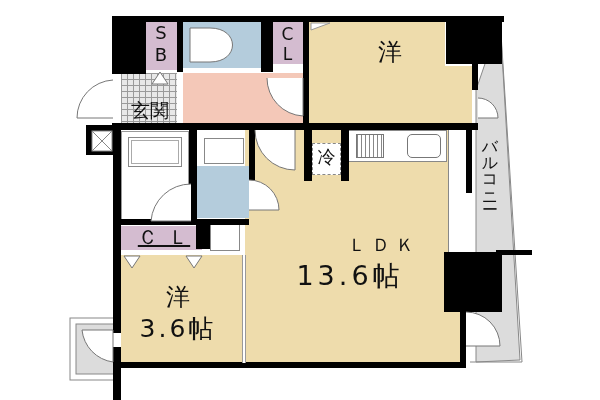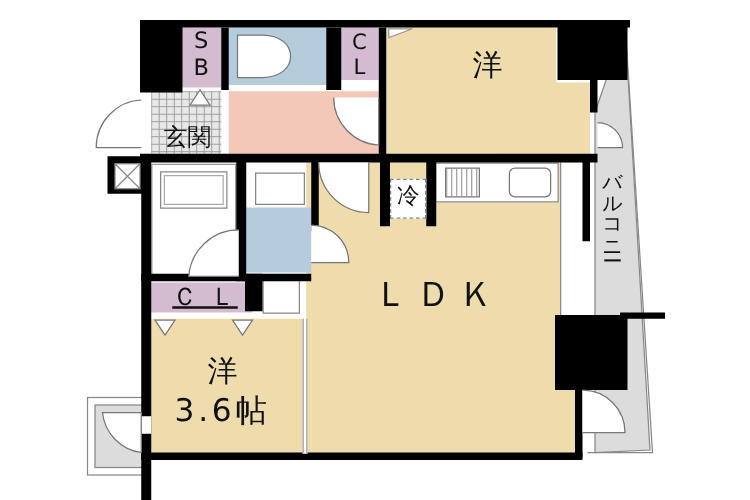--- a/index.html
+++ b/index.html
@@ -118,21 +118,22 @@
 
   <div class="label" style="left:272px;top:26px;width:31px;font-size:17px;">C</div>
   <div class="label" style="left:272px;top:46px;width:31px;font-size:17px;">L</div>
 
   <div class="label" style="left:120px;top:101px;width:60px;font-size:19px;background:transparent;">玄関</div>
 
   <div class="label" style="left:340px;top:40px;width:100px;font-size:24px;">洋</div>
 
   <div class="label" style="left:312px;top:148px;width:29px;font-size:18px;">冷</div>
 
-  <div class="label" style="left:280px;top:222px;width:140px;font-size:28px;letter-spacing:6px;">ＬＤＫ</div>
+  <div class="label" style="left:280px;top:236px;width:140px;font-size:18px;letter-spacing:6px;text-align:right;">ＬＤＫ</div>
+  <div class="label" style="left:280px;top:262px;width:140px;font-size:27px;letter-spacing:4px;">13.6帖</div>
 
   <div class="label" style="left:124px;top:227px;width:80px;font-size:20px;letter-spacing:2px;text-decoration:underline;">Ｃ Ｌ</div>
 
   <div class="label" style="left:128px;top:285px;width:100px;font-size:24px;">洋</div>
   <div class="label" style="left:118px;top:316px;width:120px;font-size:25px;letter-spacing:3px;">3.6帖</div>
 
   <div class="label" style="left:478px;top:128px;width:20px;font-size:16px;writing-mode:vertical-rl;">バルコニー</div>
 </div>
 
 </body></html>

